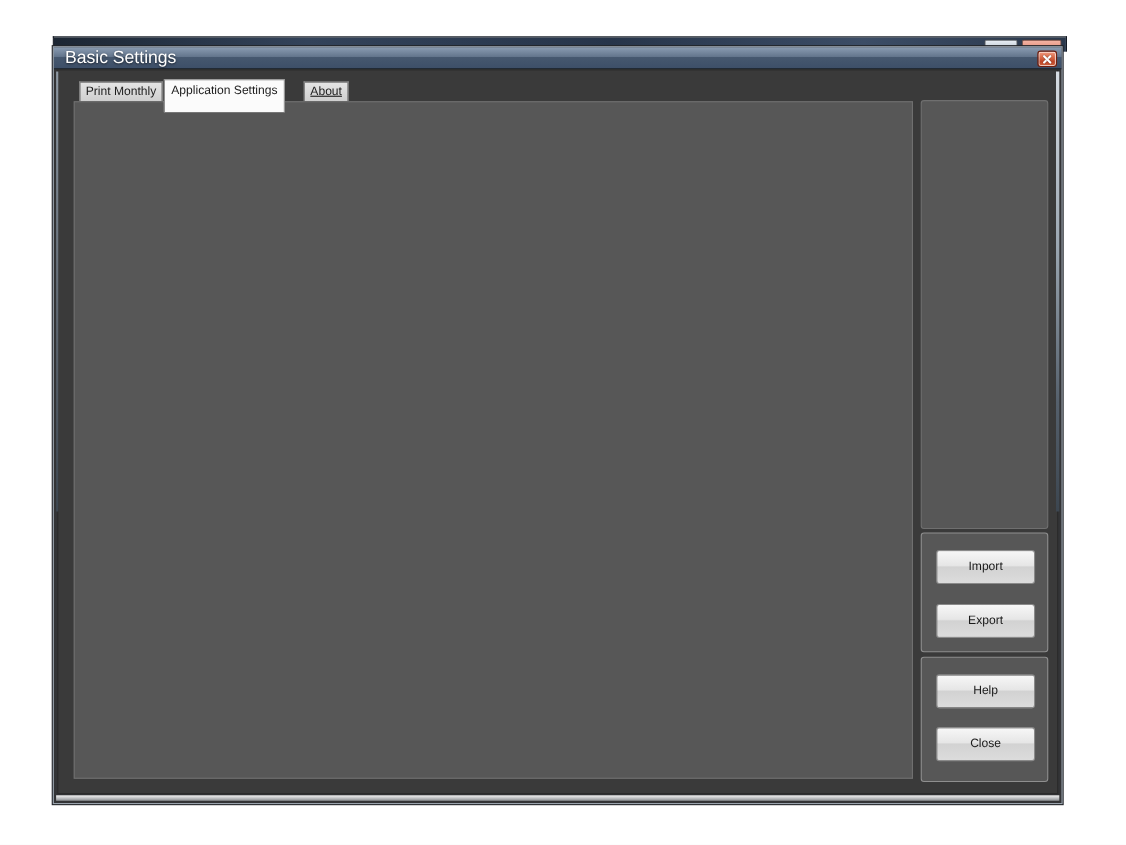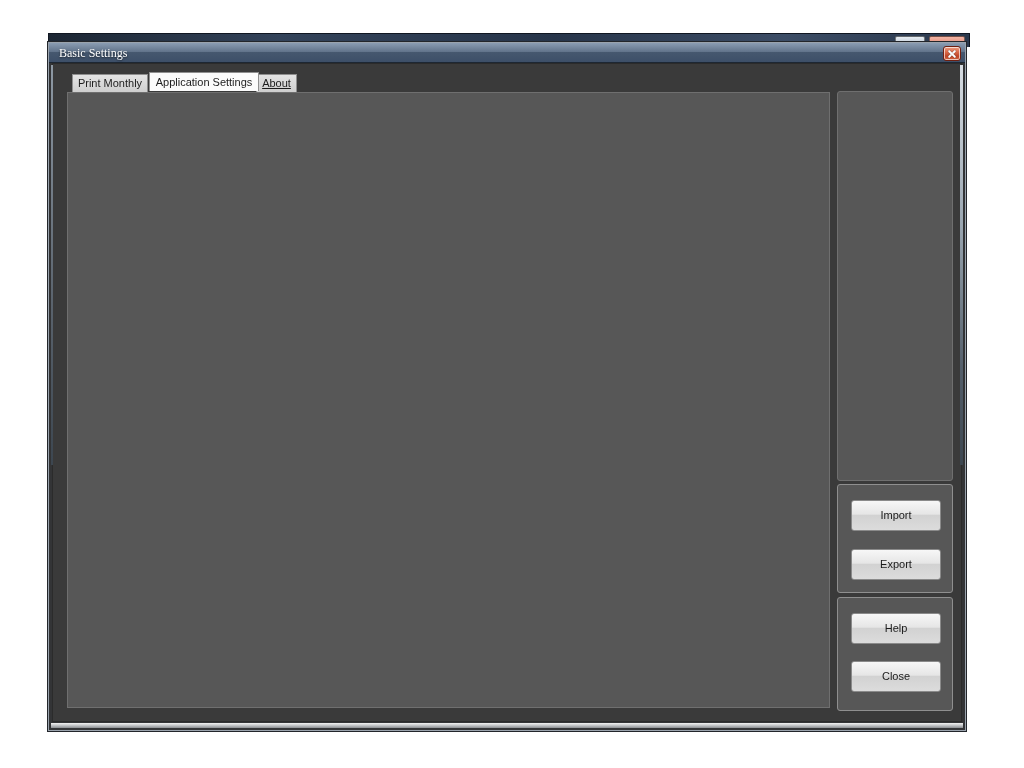--- a/index.html
+++ b/index.html
@@ -19,41 +19,41 @@
     background:#333436; border:1px solid #9aa3ad; box-shadow:0 0 0 1px #23262b; }
   .bottom-shine { position:absolute; left:2px; right:2px; bottom:2px; height:5px;
     background:linear-gradient(#f2f2f2,#c7c9cb 45%,#8a8d90); }
   .right-shine { position:absolute; right:2px; top:22px; width:3px; height:400px;
     background:linear-gradient(#d7dde3,#9aa6b1 40%,#55606c 75%,#3c4650); }
   .left-shine { position:absolute; left:2px; top:22px; width:2px; height:400px;
     background:linear-gradient(#8e99a4,#5a636d 60%,#3c4650); }
 
   .titlebar { position:absolute; left:0; top:0; right:0; height:20px;
     background:linear-gradient(180deg,#8a9cb2,#63758c 45%,#46586f 46%,#3d4f68);
-    border-bottom:1px solid #1d2733; color:#fff; font-size:12px; line-height:20px;font-family:Liberation Serif, serif; }
+    border-bottom:1px solid #1d2733; color:#fff; font-size:16px; line-height:20px; }
   .titlebar .title { position:absolute; left:10px; top:0; text-shadow:0 1px 2px rgba(0,0,0,.6); }
   .close-btn { position:absolute; right:4px; top:3px; width:18px; height:15px; border-radius:3px;
     background:linear-gradient(#f09d82,#d96847 40%,#bd4527 70%,#d2643f);
     border:1px solid #6e1f10; box-shadow:inset 0 0 0 1px rgba(255,255,255,.65); }
   .close-x { position:absolute; left:50%; top:50%; width:8px; height:8px; transform:translate(-50%,-50%); }
   .close-x::before,.close-x::after { content:""; position:absolute; left:50%; top:-1px; width:2px; height:10px;
     background:#fff; border-radius:1px; box-shadow:0 0 1px rgba(0,0,0,.6); }
   .close-x::before { transform:translateX(-50%) rotate(45deg); }
   .close-x::after  { transform:translateX(-50%) rotate(-45deg); }
 
   .client-bg { position:absolute; left:3px; top:20px; right:3px; bottom:8px; background:#3a3a3a; border:1px solid #2b2b2b; }
 
   
   .tab { position:absolute; top:31px; height:18px; background:linear-gradient(#e4e4e4,#cfcfcf);
     border:1px solid #8f8f8f; border-bottom:none; font-size:11px; color:#1c1c1c;
     text-align:center; line-height:17px; }
-  .tab.active { top:29px; height:19px; background:#fbfbfb; line-height:19px; z-index:5; }
+  .tab.active { top:29px; height:30px; background:#fbfbfb; line-height:19px; z-index:5; }
   .tab-print { left:23px; width:76px; }
   .tab-app   { left:100px; width:110px; }
-  .tab-about { left:207px; width:41px;text-decoration:underline; }
+  .tab-about { left:227px; width:41px;text-decoration:underline; }
 
   .tab-page { position:absolute; left:18px; top:49px; width:763px; height:616px;
     background:#575757; border:1px solid #6f6f6f; z-index:1; }
 
   
   .group { position:absolute; border:1px solid #919191; border-radius:4px; }
   .group-title { position:absolute; left:13px; top:6px; font-size:11px; color:#f5f5f5; }
   .g-printers   { left:35px;  top:58px;  width:355px; height:132px; }
   .g-monitoring { left:35px;  top:196px; width:355px; height:159px; }
   .g-external   { left:35px;  top:361px; width:355px; height:215px; }

